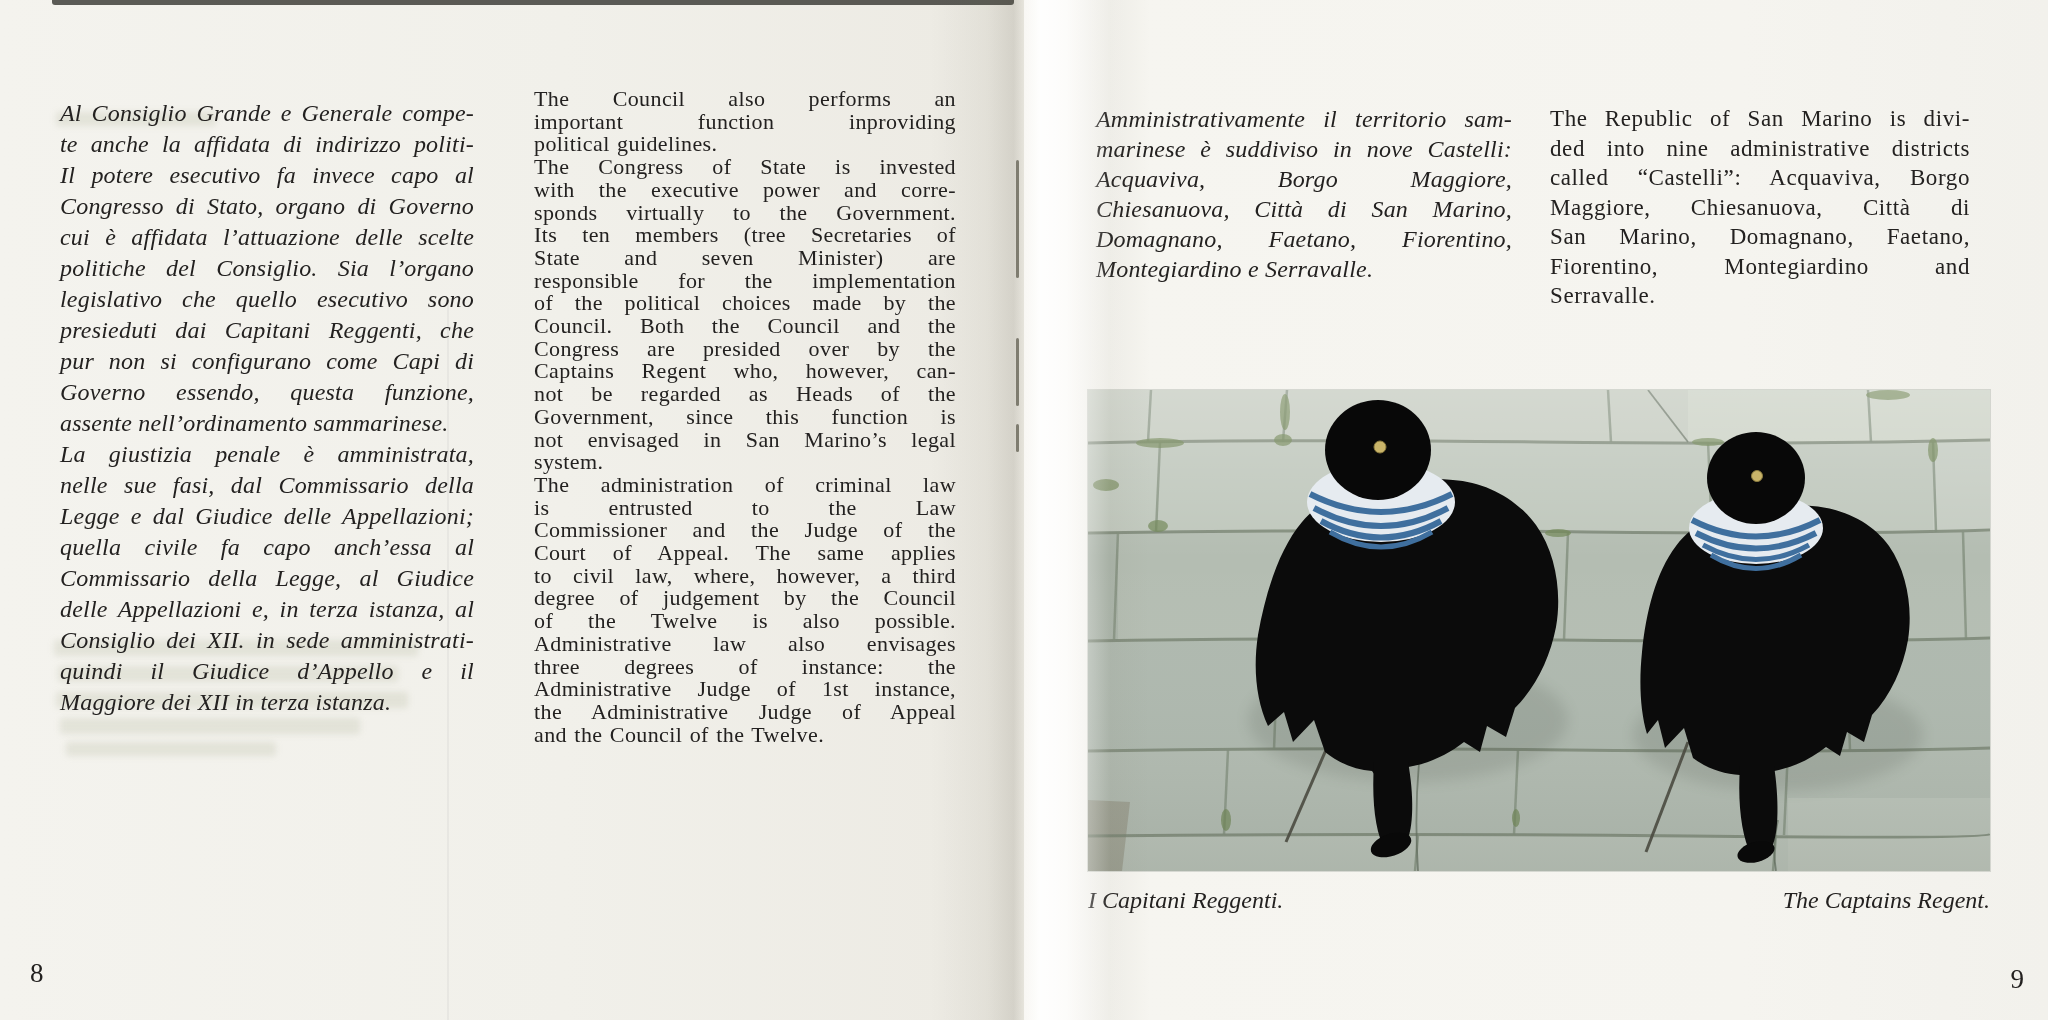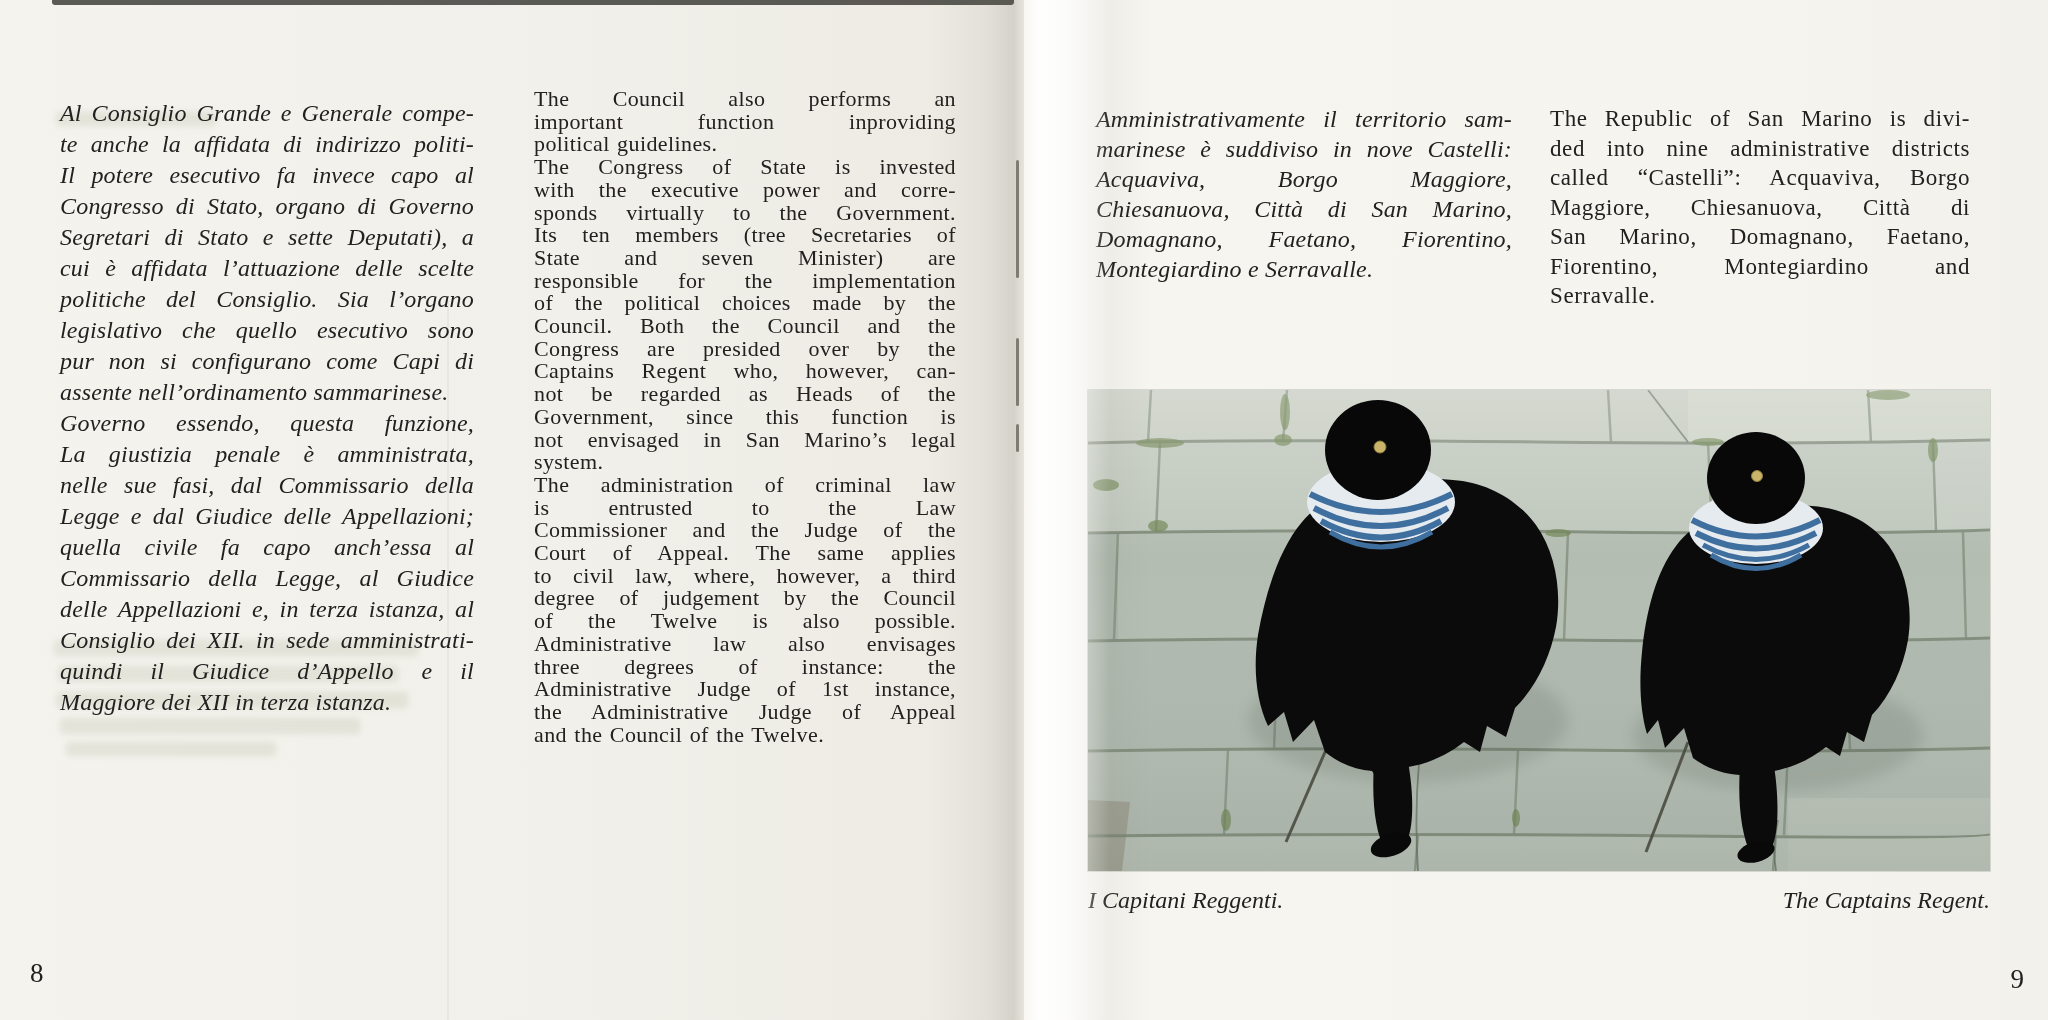--- a/index.html
+++ b/index.html
@@ -77,27 +77,27 @@
   <div class="ghost" style="left:56px;top:692px;width:352px;height:16px;"></div>
   <div class="ghost" style="left:60px;top:718px;width:300px;height:16px;"></div>
   <div class="ghost" style="left:66px;top:742px;width:210px;height:14px;"></div>
   <div class="crease"></div>
 
   <div class="col col-it-left">
       <div class="tline">Al Consiglio Grande e Generale compe-</div>
       <div class="tline">te anche la affidata di indirizzo politi-</div>
       <div class="tline">Il potere esecutivo fa invece capo al</div>
       <div class="tline">Congresso di Stato, organo di Governo</div>
-      <div class="tline">Segretari di Stato e sette Deputati), a</div>
       <div class="tline">cui è affidata l’attuazione delle scelte</div>
       <div class="tline">politiche del Consiglio. Sia l’organo</div>
       <div class="tline">legislativo che quello esecutivo sono</div>
+      <div class="tline">presieduti dai Capitani Reggenti, che</div>
       <div class="tline">pur non si configurano come Capi di</div>
+      <div class="tline">Governo essendo, questa funzione,</div>
       <div class="tline pend">assente nell’ordinamento sammarinese.</div>
-      <div class="tline">Governo essendo, questa funzione,</div>
       <div class="tline">La giustizia penale è amministrata,</div>
       <div class="tline">nelle sue fasi, dal Commissario della</div>
       <div class="tline">Legge e dal Giudice delle Appellazioni;</div>
       <div class="tline">quella civile fa capo anch’essa al</div>
       <div class="tline">Commissario della Legge, al Giudice</div>
       <div class="tline">delle Appellazioni e, in terza istanza, al</div>
       <div class="tline">Consiglio dei XII. in sede amministrati-</div>
       <div class="tline">quindi il Giudice d’Appello e il</div>
       <div class="tline pend">Maggiore dei XII in terza istanza.</div>
     </div>

